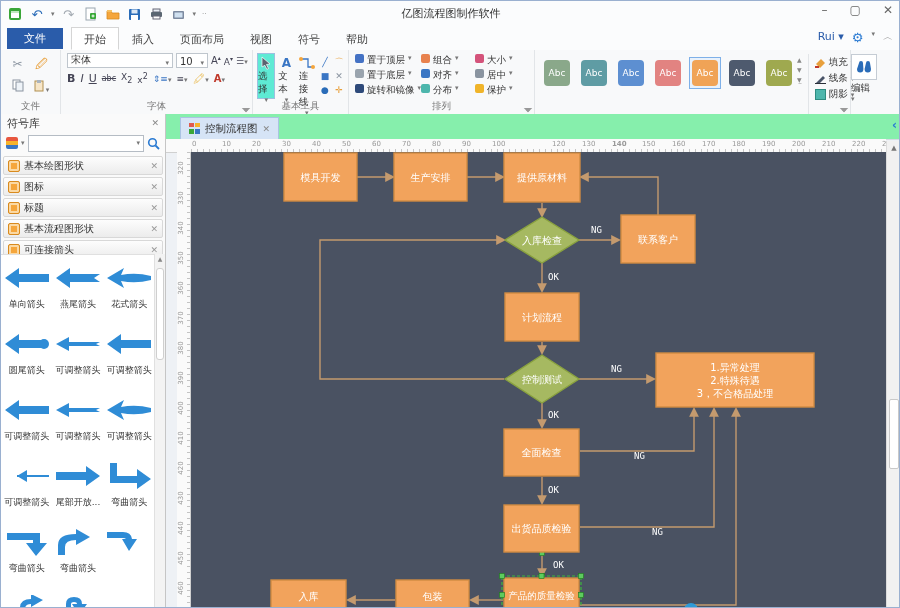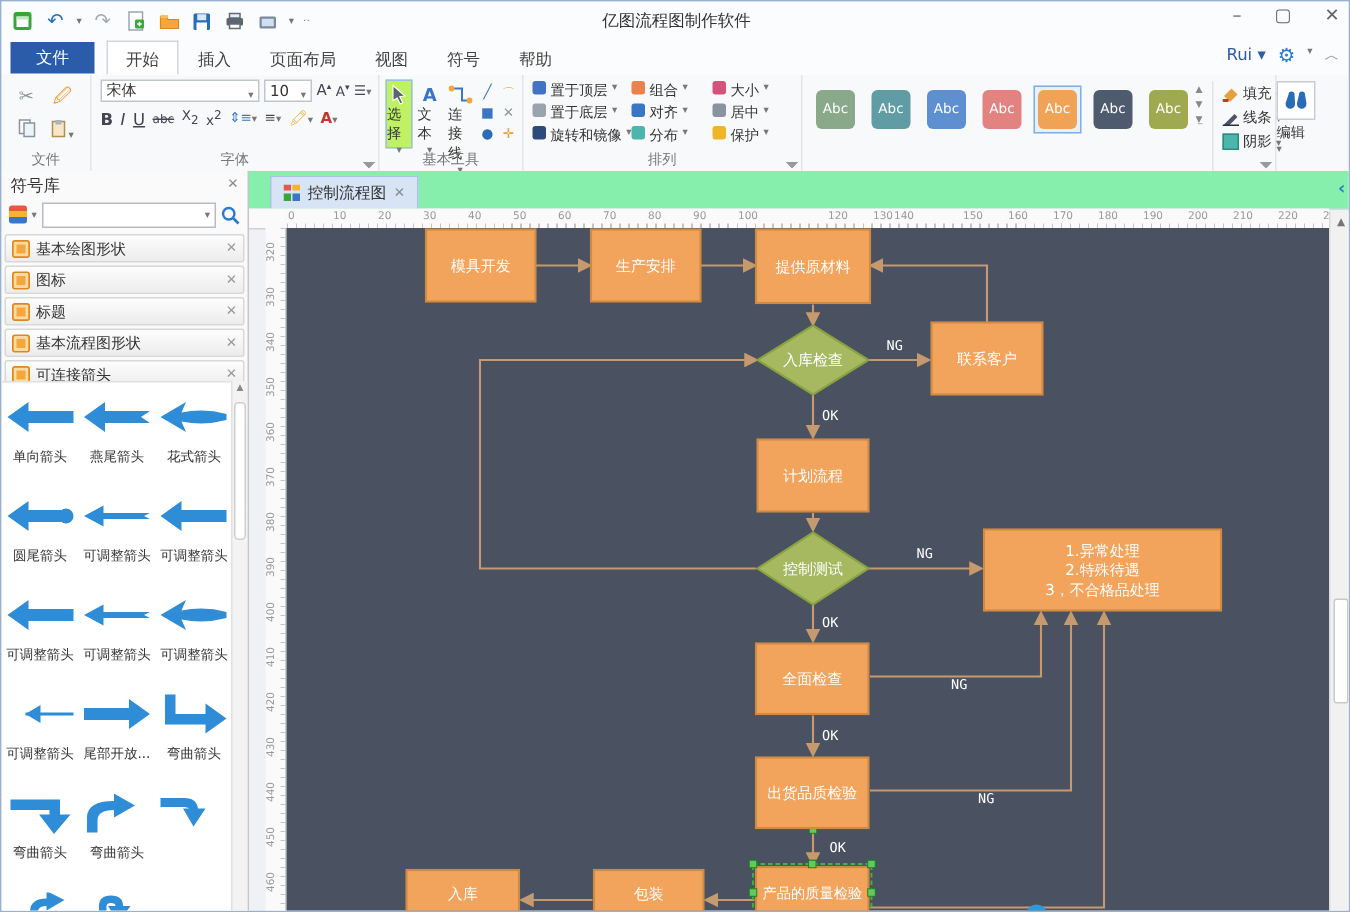--- a/index.html
+++ b/index.html
@@ -34,21 +34,21 @@
   #g-file .grid{display:grid;grid-template-columns:22px 26px;grid-auto-rows:22px;justify-content:center;padding-top:3px;align-items:center;justify-items:center;}
   
   #g-font{width:192px;padding:3px 4px 0 6px;box-sizing:border-box;}
   .combo{display:inline-flex;align-items:flex-end;justify-content:space-between;background:#fff;border:1px solid #bfc6cd;height:15px;font-size:10px;color:#333;padding:0 3px;box-sizing:border-box;}
   #font-row2{margin-top:4px;display:flex;align-items:center;gap:5px;font-size:11px;color:#445;}
   #font-row2 .b{font-weight:bold;} #font-row2 .i{font-style:italic;} #font-row2 .u{text-decoration:underline;}
   .sub{font-size:8px;vertical-align:sub;} .sup{font-size:8px;vertical-align:super;}
   
   #g-tools{width:96px;display:flex;padding:3px 2px 0 4px;box-sizing:border-box;gap:2px;}
   .bigbtn{width:26px;height:42px;display:flex;flex-direction:column;align-items:center;justify-content:flex-start;font-size:9.5px;color:#333;border:1px solid transparent;padding-top:2px;}
-  .bigbtn.sel{background:#bef264;border-color:#9ebfe0;}
+  .bigbtn.sel{background:#5eead4;border-color:#9ebfe0;}
   .bigbtn .bi{height:16px;display:flex;align-items:center;}
   #tool-grid{display:grid;grid-template-columns:14px 14px;grid-auto-rows:14px;align-content:start;padding-top:2px;justify-items:center;align-items:center;color:#3a76c4;font-size:9px;}
   
   #g-arrange{width:186px;padding:4px 2px 0 6px;box-sizing:border-box;}
   #arrange-grid{display:grid;grid-template-columns:66px 54px 52px;grid-auto-rows:15px;}
   .aitem{display:flex;align-items:flex-start;gap:3px;font-size:9.5px;color:#333;white-space:nowrap;}
   .aic{width:9px;height:9px;border-radius:2px;flex:none;}
   
   #g-style{width:316px;padding:4px 0 0 6px;box-sizing:border-box;display:flex;}
   #swatches{display:flex;gap:5px;align-items:flex-start;padding-top:3px;}
@@ -562,21 +562,21 @@
           <span class="hnum" style="left: 121px;">40</span>
           <span class="hnum" style="left: 151px;">50</span>
           <span class="hnum" style="left: 181px;">60</span>
           <span class="hnum" style="left: 211px;">70</span>
           <span class="hnum" style="left: 241px;">80</span>
           <span class="hnum" style="left: 271px;">90</span>
           <span class="hnum" style="left: 301px;">100</span>
           <span class="hnum" style="left: 331px; margin-top: 16px;">110</span>
           <span class="hnum" style="left: 361px;">120</span>
           <span class="hnum" style="left: 391px;">130</span>
-          <span class="hnum" style="left: 405px;">140</span>
+          <span class="hnum" style="left: 421px; font-weight: bold;">140</span>
           <span class="hnum" style="left: 451px;">150</span>
           <span class="hnum" style="left: 481px;">160</span>
           <span class="hnum" style="left: 511px;">170</span>
           <span class="hnum" style="left: 541px;">180</span>
           <span class="hnum" style="left: 571px;">190</span>
           <span class="hnum" style="left: 601px;">200</span>
           <span class="hnum" style="left: 631px;">210</span>
           <span class="hnum" style="left: 661px;">220</span>
           <span class="hnum" style="left: 691px;">230</span>
         </div>

